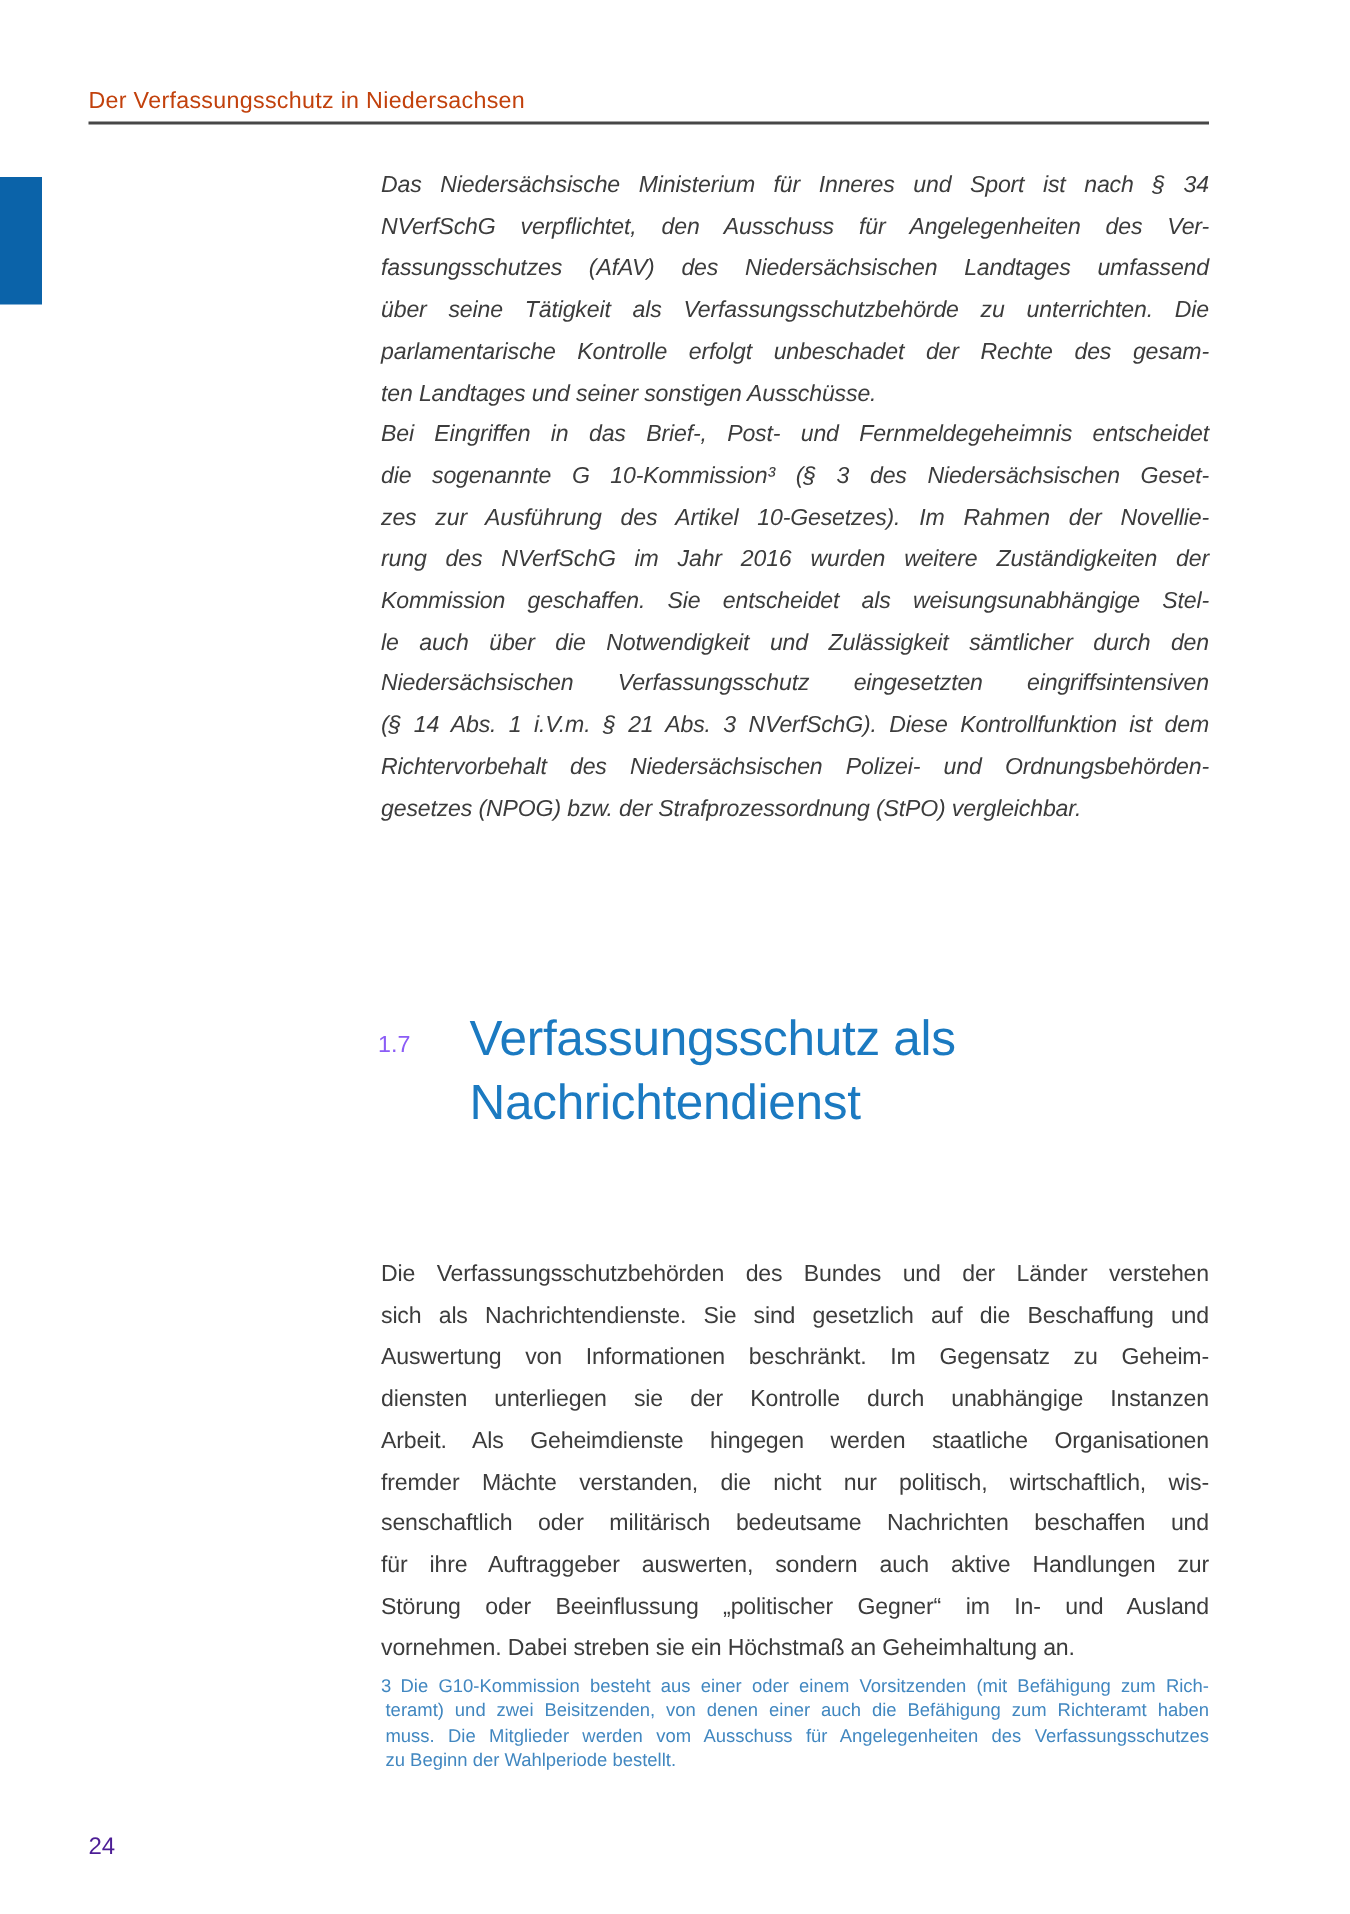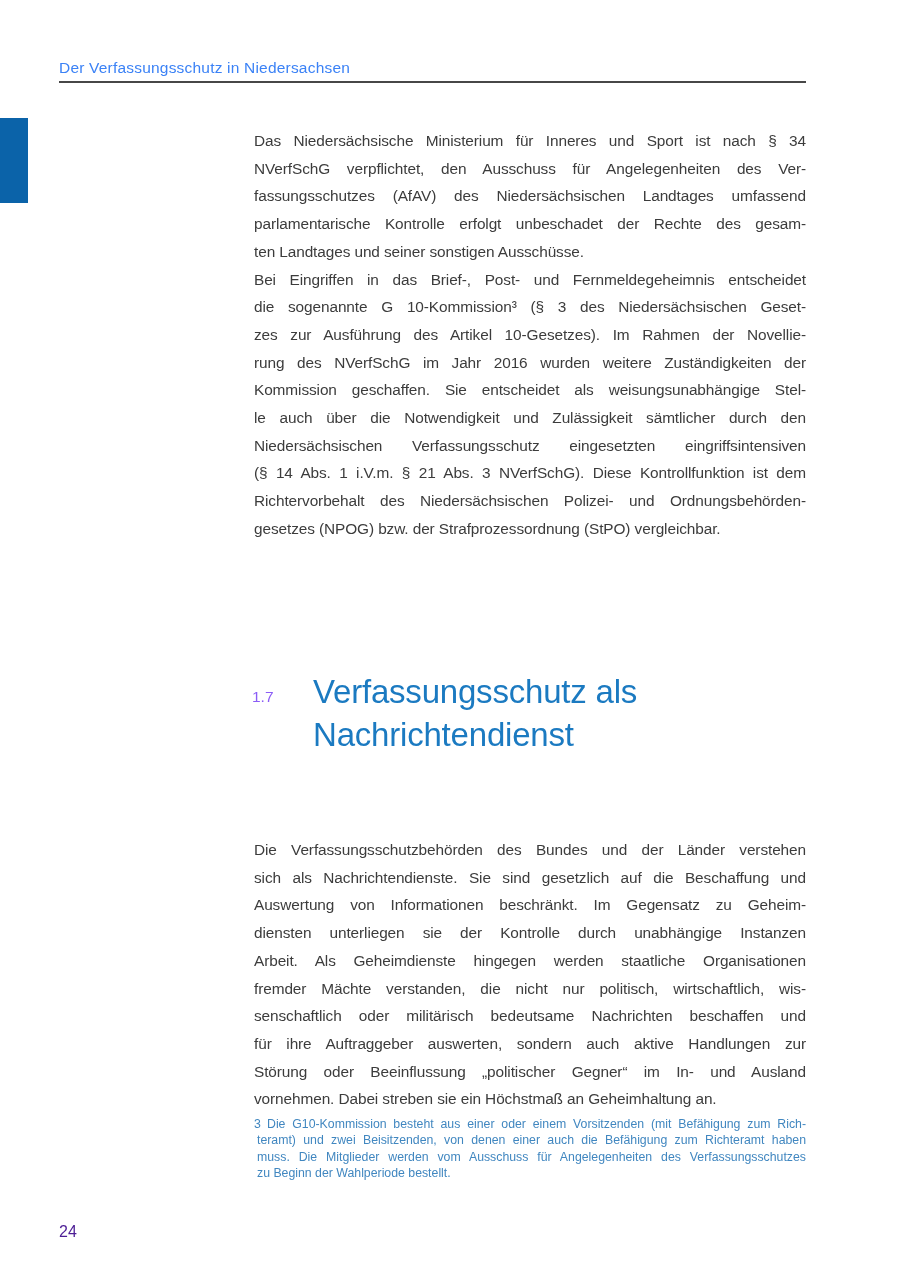--- a/index.html
+++ b/index.html
@@ -12,21 +12,21 @@
     font-family: "Liberation Sans", sans-serif;
     overflow: hidden;
   }
 
   
   .running-header {
     position: absolute;
     left: 59px;
     top: 59px;
     font-size: 15.5px;
-    color: #3b82f6;
+    color: #c2410c;
     letter-spacing: 0.2px;
     text-align: right;
   }
   .header-rule {
     position: absolute;
     left: 59px;
     top: 81px;
     width: 747px;
     height: 1.5px;
     background: #474747;
@@ -45,21 +45,21 @@
   
   .text-block {
     position: absolute;
     left: 254px;
     width: 552px;
     color: #3c3c3c;
     font-size: 15.4px;
     line-height: 27.7px;
     letter-spacing: -0.1px;
   }
-  .block1 { top: 127px; }
+  .block1 { top: 110px; font-style: italic; }
   .block2 { top: 836px; }
   .tline { text-align: justify; text-align-last: justify; }
   .tline.tlast { text-align-last: left; }
 
   
   .section-number {
     position: absolute;
     left: 252px;
     top: 688px;
     font-size: 15.5px;
@@ -114,20 +114,21 @@
 
   <div class="header-rule"></div>
 
   <div class="edge-marker"></div>
 
   <div class="text-block block1">
     <div class="para">
         <div class="tline">Das Niedersächsische Ministerium für Inneres und Sport ist nach § 34</div>
         <div class="tline">NVerfSchG verpflichtet, den Ausschuss für Angelegenheiten des Ver-</div>
         <div class="tline">fassungsschutzes (AfAV) des Niedersächsischen Landtages umfassend</div>
+        <div class="tline">über seine Tätigkeit als Verfassungsschutzbehörde zu unterrichten. Die</div>
         <div class="tline">parlamentarische Kontrolle erfolgt unbeschadet der Rechte des gesam-</div>
         <div class="tline tlast">ten Landtages und seiner sonstigen Ausschüsse.</div>
       </div>
     <div class="para">
         <div class="tline">Bei Eingriffen in das Brief-, Post- und Fernmeldegeheimnis entscheidet</div>
         <div class="tline">die sogenannte G 10-Kommission³ (§ 3 des Niedersächsischen Geset-</div>
         <div class="tline">zes zur Ausführung des Artikel 10-Gesetzes). Im Rahmen der Novellie-</div>
         <div class="tline">rung des NVerfSchG im Jahr 2016 wurden weitere Zuständigkeiten der</div>
         <div class="tline">Kommission geschaffen. Sie entscheidet als weisungsunabhängige Stel-</div>
         <div class="tline">le auch über die Notwendigkeit und Zulässigkeit sämtlicher durch den</div>

